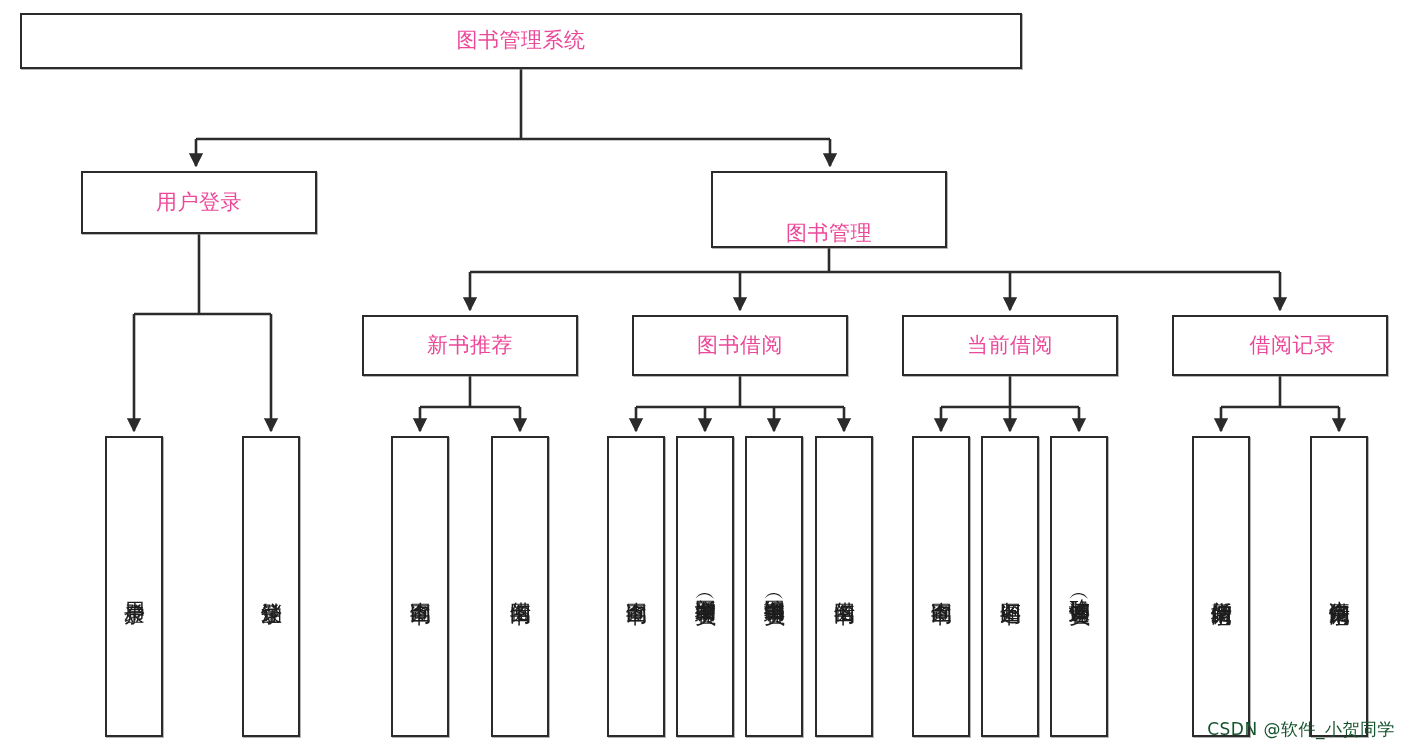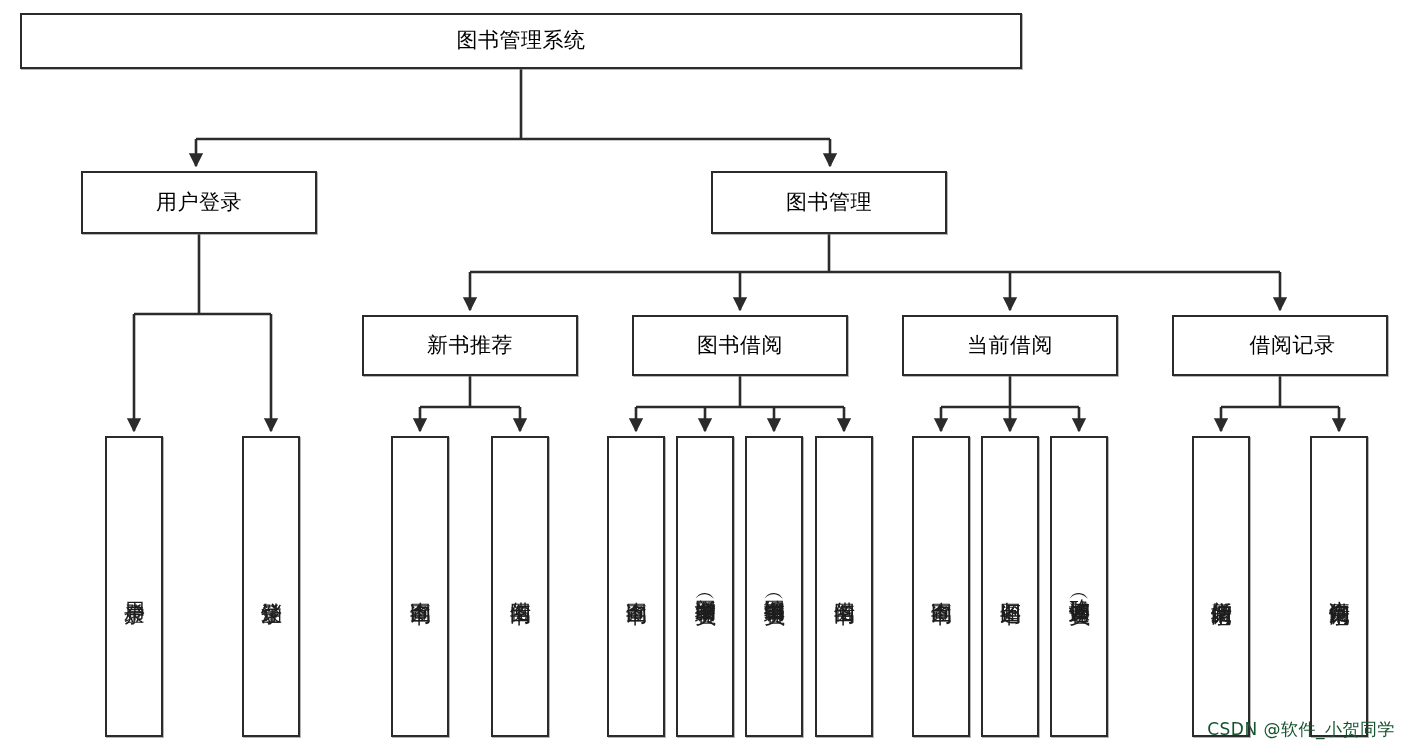--- a/index.html
+++ b/index.html
@@ -31,21 +31,21 @@
     box-sizing: border-box;
     border: 2px solid #2b2b2b;
     background: #ffffff;
     display: flex;
     align-items: center;
     justify-content: center;
     box-shadow: 1px 1px 0 0 rgba(120,120,120,0.55);
   }
   .node-label-h {
     font-size: 21px;
-    color: #000000;
+    color: #ec4899;
     line-height: 1.2;
     letter-spacing: 0.5px;
     white-space: nowrap;
     text-align: center;
   }
   .leaf-box {
     position: absolute;
     box-sizing: border-box;
     border: 2px solid #2b2b2b;
     background: #ffffff;
@@ -131,21 +131,21 @@
     </g>
   </svg>
 
   <div class="node-box" style="left:20px; top:13px; width:1002px; height:56px;">
     <span class="node-label-h">图书管理系统</span>
   </div>
 
   <div class="node-box" style="left:81px; top:171px; width:236px; height:63px;">
     <span class="node-label-h">用户登录</span>
   </div>
-  <div class="node-box" style="left:711px; top:171px; width:236px; height:63px;">
+  <div class="node-box" style="left:711px; top:171px; width:236px; height:77px;align-items:flex-end;">
     <span class="node-label-h">图书管理</span>
   </div>
 
   <div class="node-box" style="left:362px; top:315px; width:216px; height:61px;">
     <span class="node-label-h">新书推荐</span>
   </div>
   <div class="node-box" style="left:632px; top:315px; width:216px; height:61px;">
     <span class="node-label-h">图书借阅</span>
   </div>
   <div class="node-box" style="left:902px; top:315px; width:216px; height:61px;">

